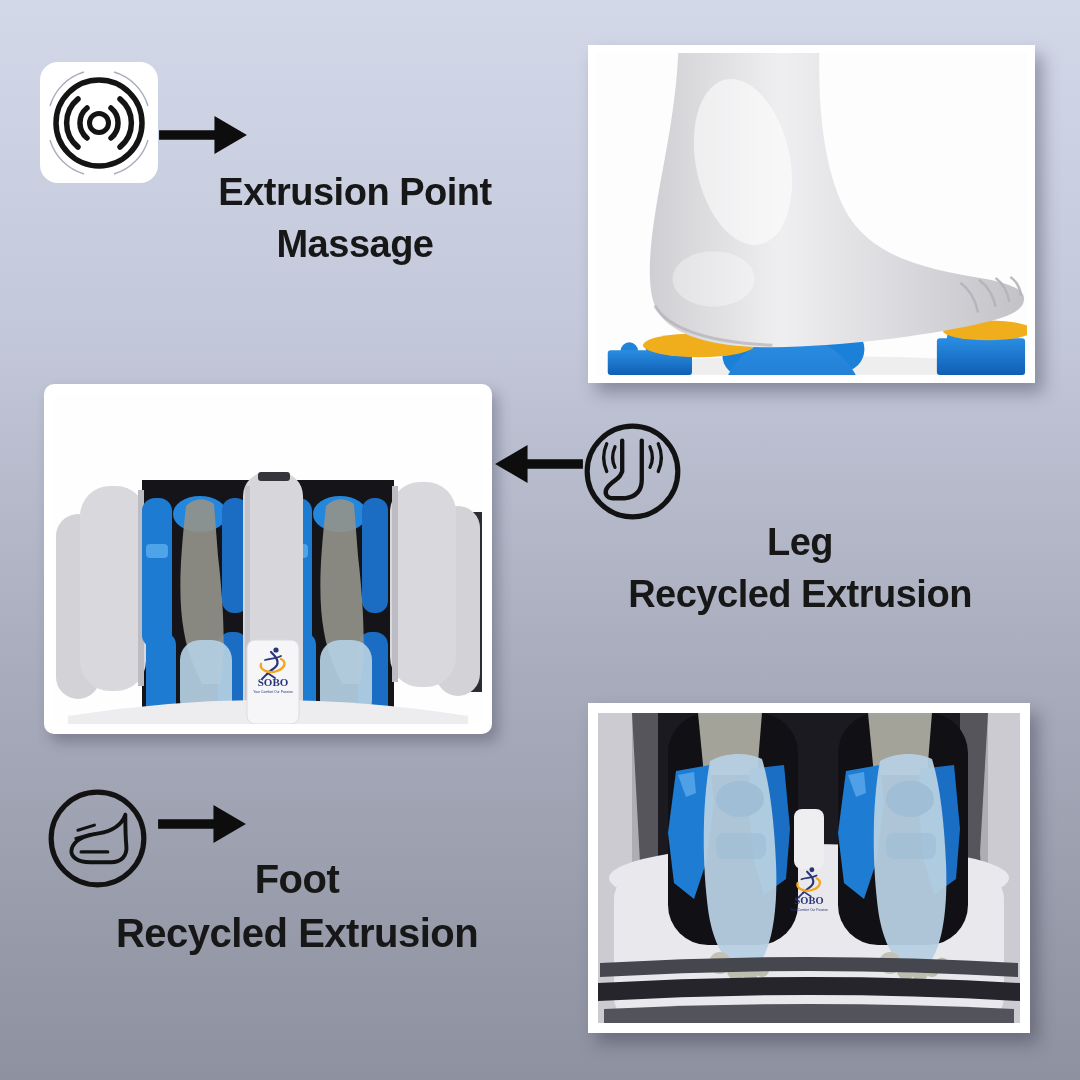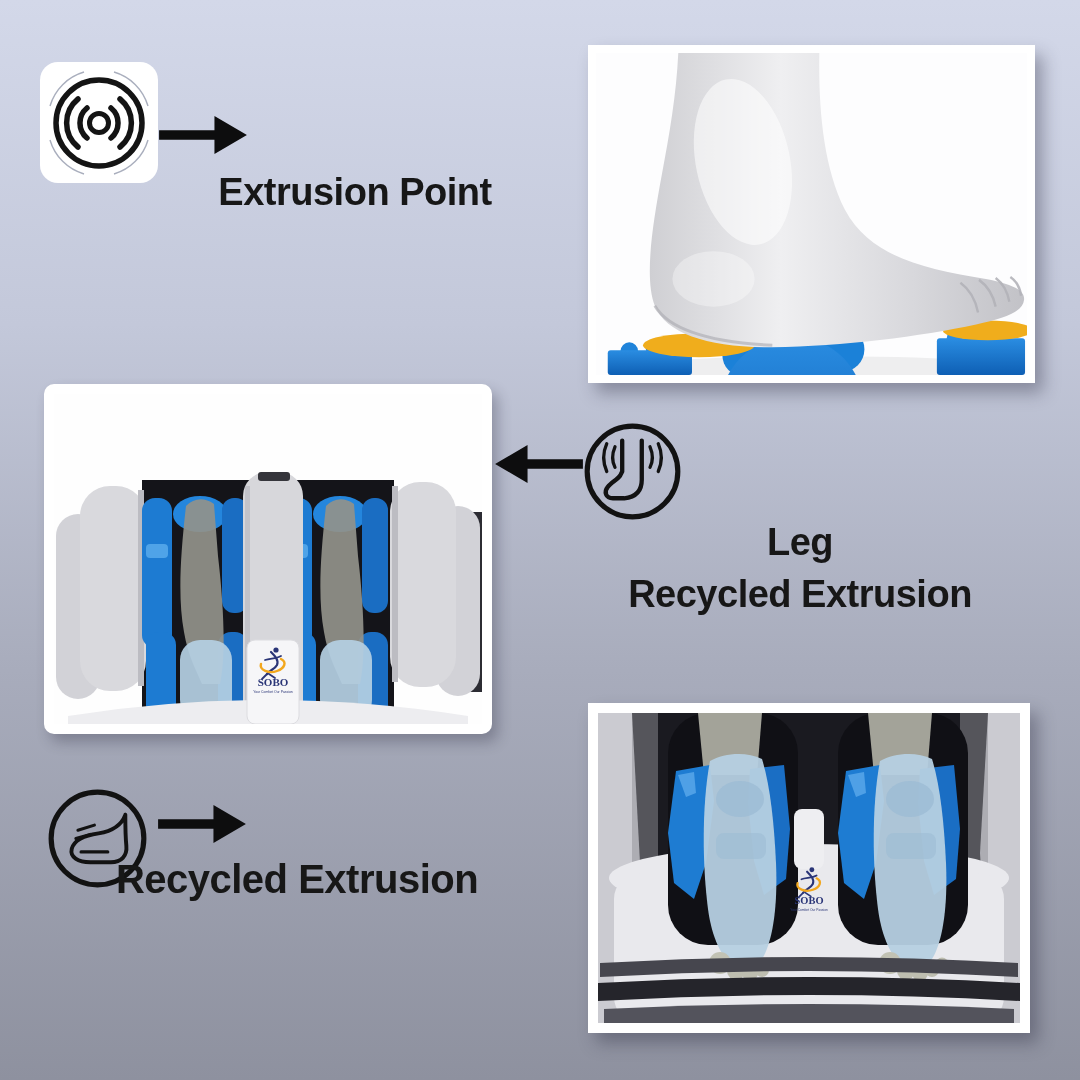--- a/index.html
+++ b/index.html
@@ -57,20 +57,21 @@
       </g>
     </svg>
   </div>
   <div class="abs arrow" id="arrow-acupuncture">
     <svg viewBox="0 0 92 44">
         <polygon points="0,17 58,17 58,2 92,22 58,42 58,27 0,27" fill="#0d0d0e"></polygon>
       </svg>
   </div>
   <div class="feat-label" id="label-acupuncture">
     <span class="ln">Extrusion Point</span>
+    <span class="ln">Massage</span>
   </div>
 
   <div class="photo-frame" id="photo-foot-rollers">
     <svg viewBox="0 0 440 325" preserveAspectRatio="none">
       <defs>
         <linearGradient id="paLeg" x1="0" y1="0" x2="1" y2="0">
           <stop offset="0" stop-color="#cfcfd3"></stop>
             <stop offset="0.35" stop-color="#efeff1"></stop>
           <stop offset="0.7" stop-color="#d8d8dc"></stop>
             <stop offset="1" stop-color="#c2c2c7"></stop>
@@ -192,20 +193,21 @@
           <path d="M 34 63 L 60 63"></path>
       </g>
     </svg>
   </div>
   <div class="abs arrow" id="arrow-foot">
     <svg viewBox="0 0 92 44">
         <polygon points="0,17 58,17 58,2 92,22 58,42 58,27 0,27" fill="#0d0d0e"></polygon>
       </svg>
   </div>
   <div class="feat-label" id="label-foot">
+    <span class="ln">Foot</span>
     <span class="ln">Recycled Extrusion</span>
   </div>
 
   <div class="photo-frame" id="photo-feet-top">
     <svg viewBox="0 0 422 310" preserveAspectRatio="none">
       <rect width="422" height="310" fill="#1a1a20"></rect>
       <path d="M 0 0 H 34 L 42 150 L 30 310 H 0 Z" fill="#cbcbd1"></path>
       <path d="M 422 0 H 390 L 382 140 L 392 310 H 422 Z" fill="#cbcbd1"></path>
       <rect x="34" y="0" width="26" height="200" fill="#8f8f96" opacity="0.5"></rect>
       <rect x="362" y="0" width="28" height="200" fill="#8f8f96" opacity="0.5"></rect>

